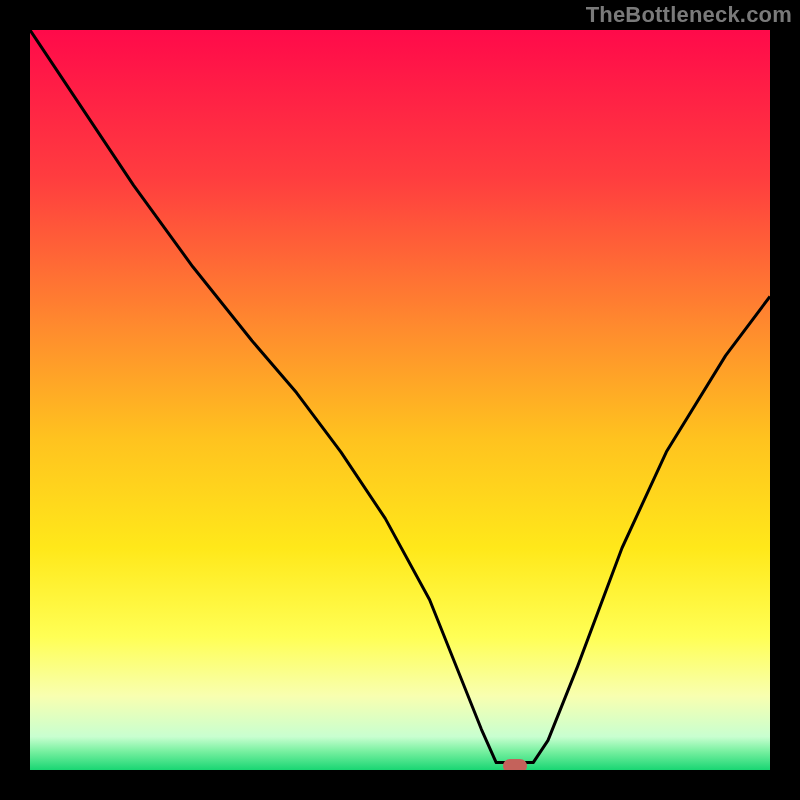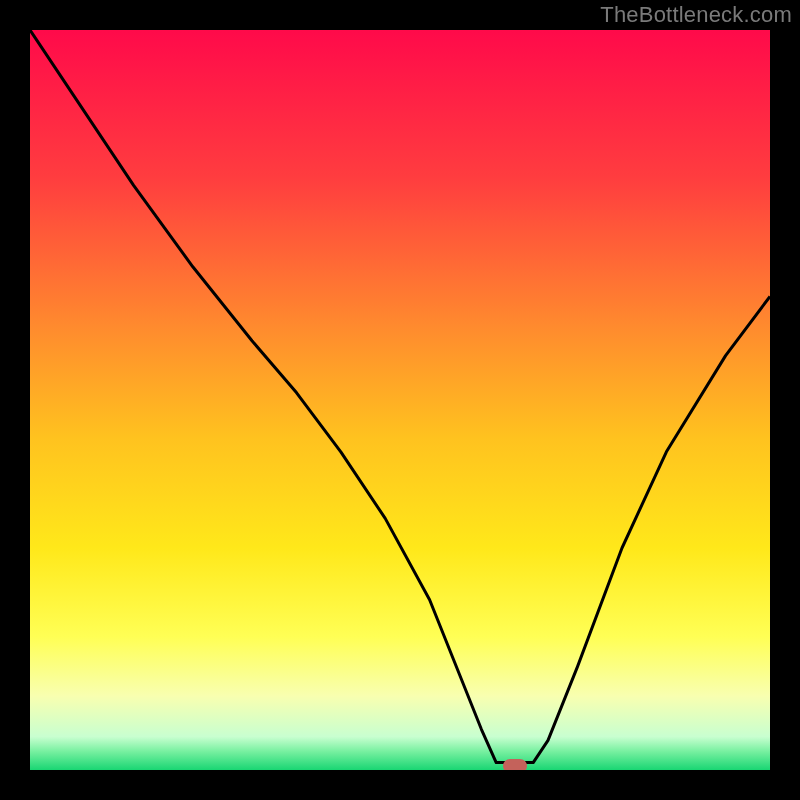--- a/index.html
+++ b/index.html
@@ -15,21 +15,21 @@
     width: 800px;
     height: 800px;
     background: #000;
   }
   .watermark {
     position: absolute;
     top: 2px;
     right: 8px;
     color: #7a7a7a;
     font-size: 22px;
-    font-weight: 400;
+    font-weight: 700;
     letter-spacing: 0.2px;
     z-index: 10;
   }
   .plot {
     position: absolute;
     left: 30px;
     top: 30px;
     width: 740px;
     height: 740px;
     overflow: hidden;

